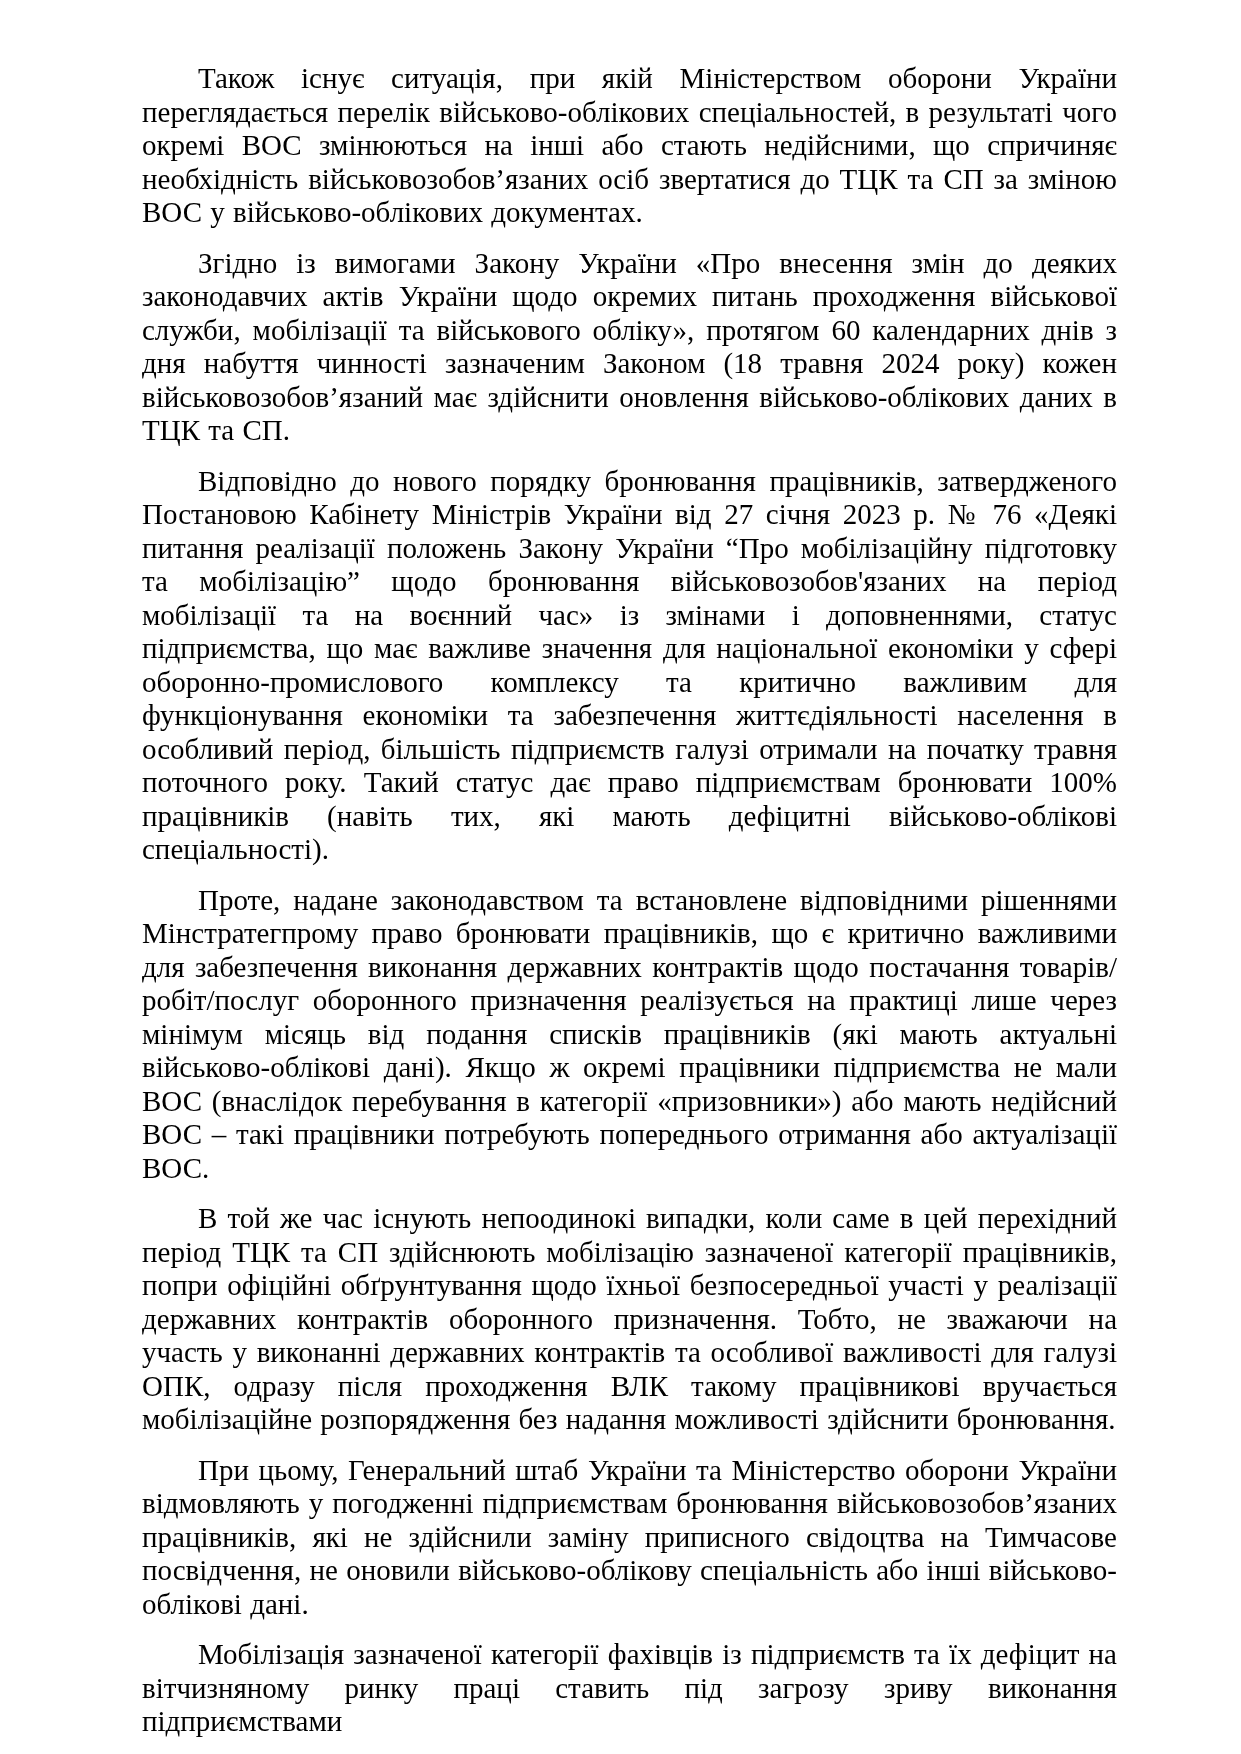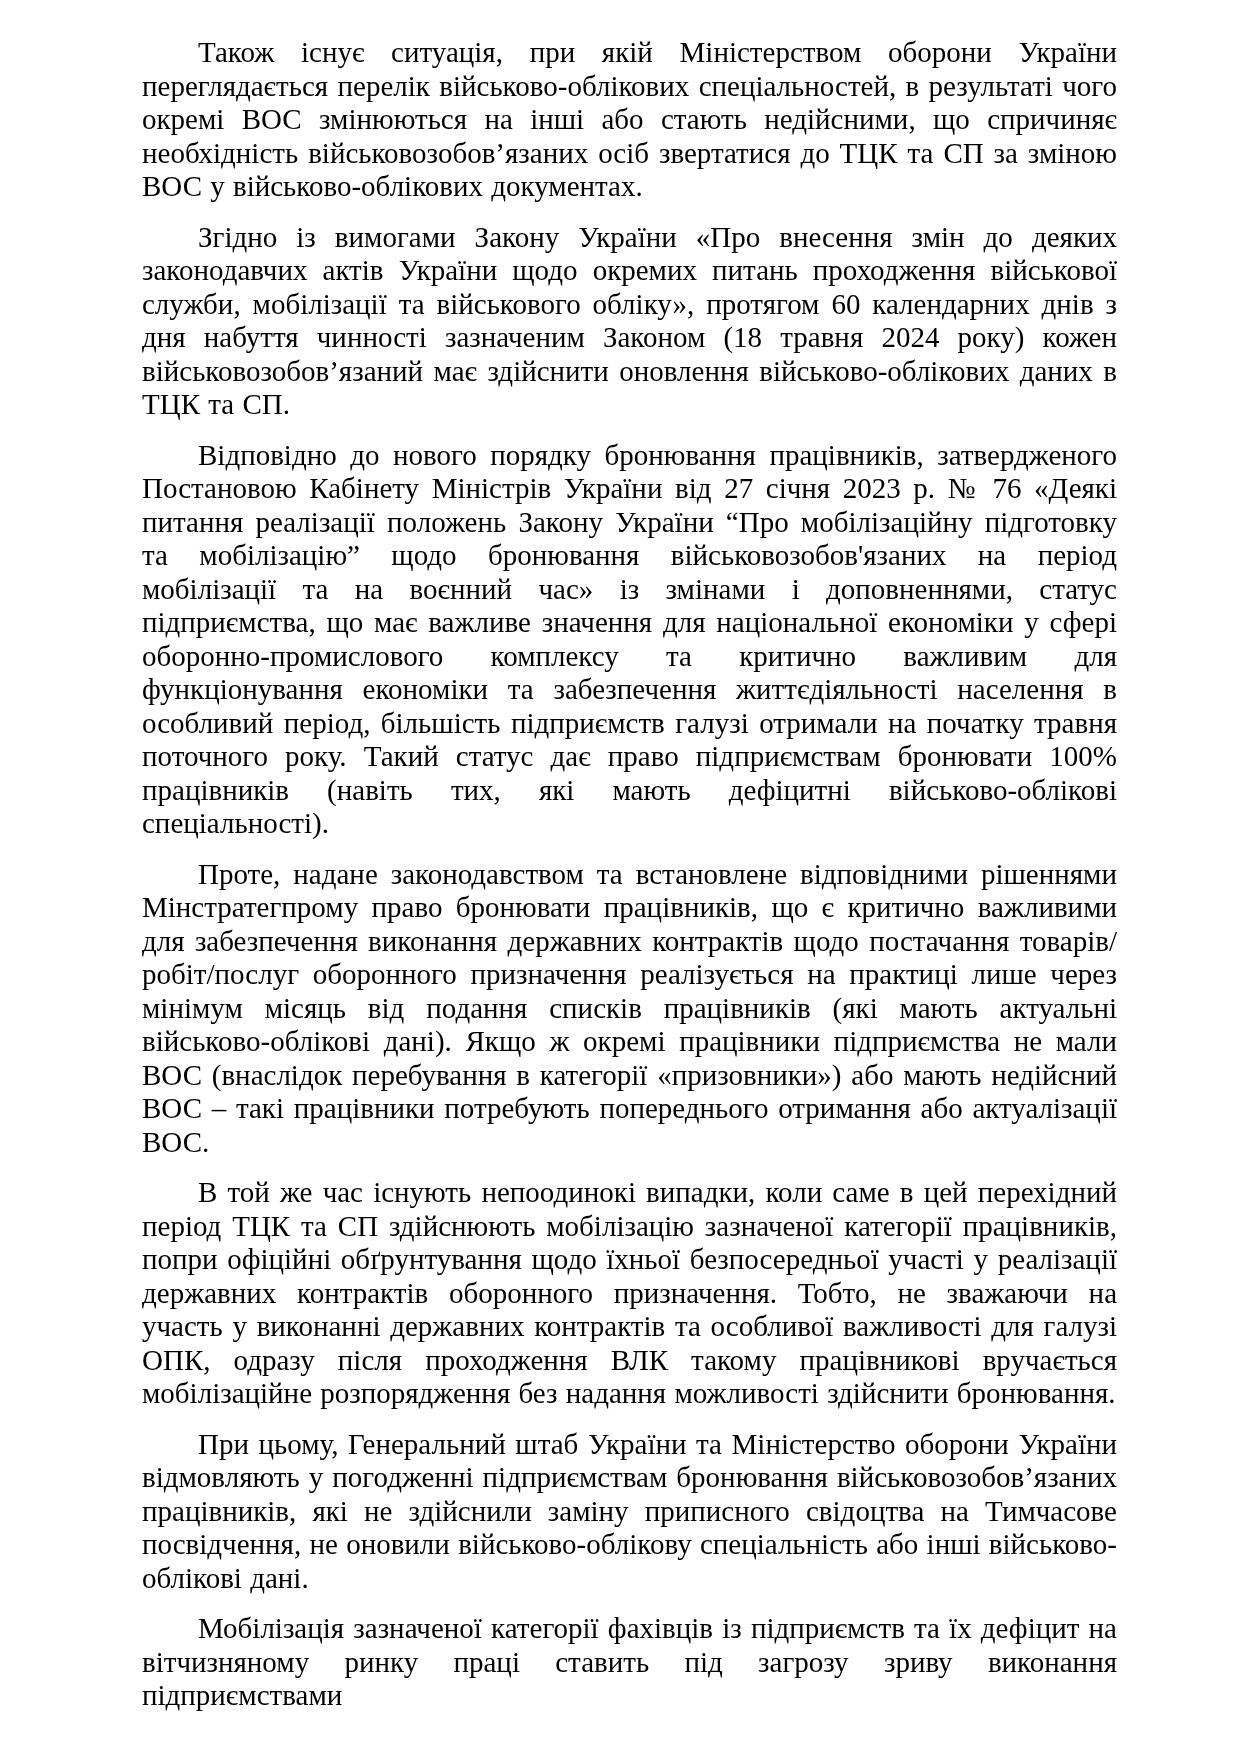--- a/index.html
+++ b/index.html
@@ -8,21 +8,21 @@
     background: #ffffff;
   }
   .page {
     position: relative;
     width: 1241px;
     height: 1754px;
     margin: 0 auto;
     background: #ffffff;
     color: #000000;
     box-sizing: border-box;
-    padding: 36px 124px 0 142px;
+    padding: 62px 124px 0 142px;
     font-family: "Liberation Serif", "DejaVu Serif", serif;
     font-size: 29px;
     line-height: 33.5px;
     overflow: hidden;
   }
   .content {
     width: 100%;
   }
   .para {
     margin: 0 0 17px 0;

